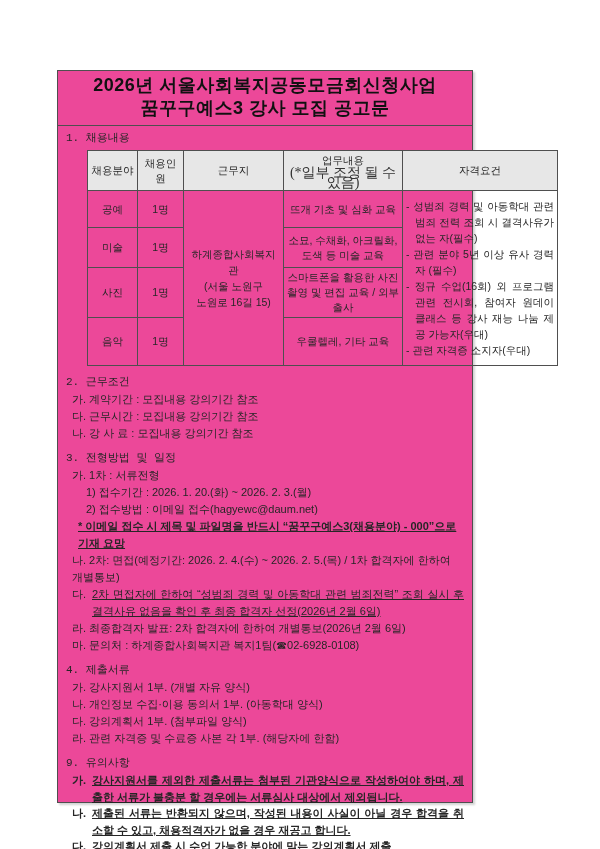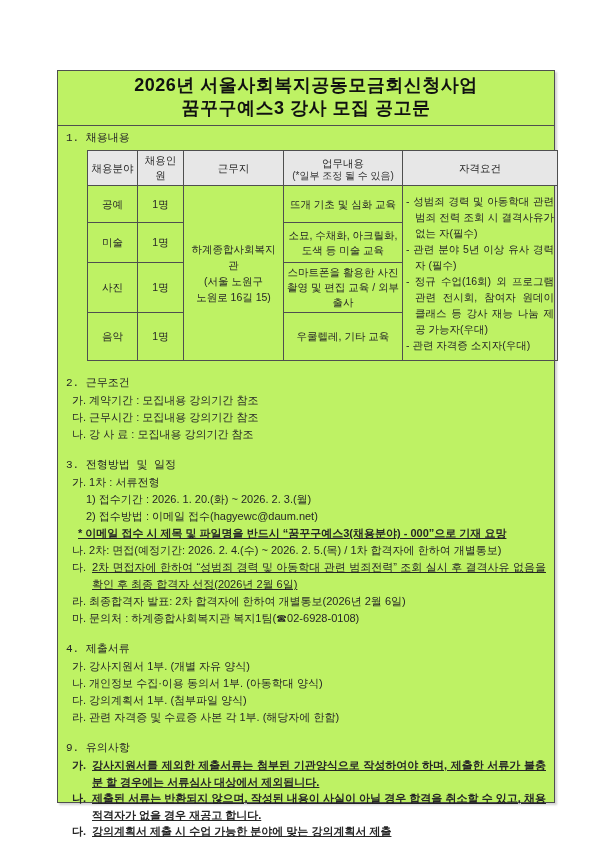--- a/index.html
+++ b/index.html
@@ -8,24 +8,24 @@
     background: #ffffff;
     font-family: "Liberation Sans", sans-serif;
     color: #262626;
     overflow: hidden;
   }
   .page { position: relative; width: 600px; height: 849px; background: #ffffff; }
 
   .doc-box {
     position: absolute;
     left: 57px; top: 70px;
-    width: 498px; height: 733px;
+    width: 416px; height: 733px;
     border: 1px solid #4f4f4f;
     box-shadow: 2px 2px 2px rgba(0,0,0,0.18);
-    background: #bef264;
+    background: #ec4899;
   }
 
   .title-block {
     border-bottom: 1px solid #4f4f4f;
     text-align: center;
     padding: 3px 0 5px 0;
   }
   .title-line {
     font-size: 18px;
     font-weight: bold;
@@ -52,40 +52,40 @@
     vertical-align: middle;
     text-align: center;
     padding: 2px 3px;
     line-height: 15px;
   }
   table.recruit th {
     background: #e7e7e7;
     font-weight: normal;
     height: 30px;
   }
-  .duty-note { display: block; font-size: 10px; line-height: 10px; color: #333; }
+  .duty-note { display: block; font-size: 14px; line-height: 10px; color: #333; font-family: Liberation Serif, serif; }
   td.qual-cell {
     text-align: left;
     vertical-align: middle;
     padding: 4px 5px;
   }
   .qual-item {
     padding-left: 9px;
     text-indent: -9px;
     text-align: justify;
     line-height: 16px;
   }
   .row-crafts  td { height: 37px; }
   .row-art     td { height: 40px; }
   .row-photo   td { height: 46px; }
   .row-music   td { height: 48px; }
   .wp-line { line-height: 16px; }
 
   
-  .sec { margin-top: 14px; }
+  .sec { margin-top: 8px; }
   .item { padding-left: 6px; }
   .subitem { padding-left: 20px; }
 
   .note-line {
     padding-left: 12px;
     font-weight: bold;
     text-decoration: underline;
   }
 
   .hang { display: flex; padding-left: 6px; }

